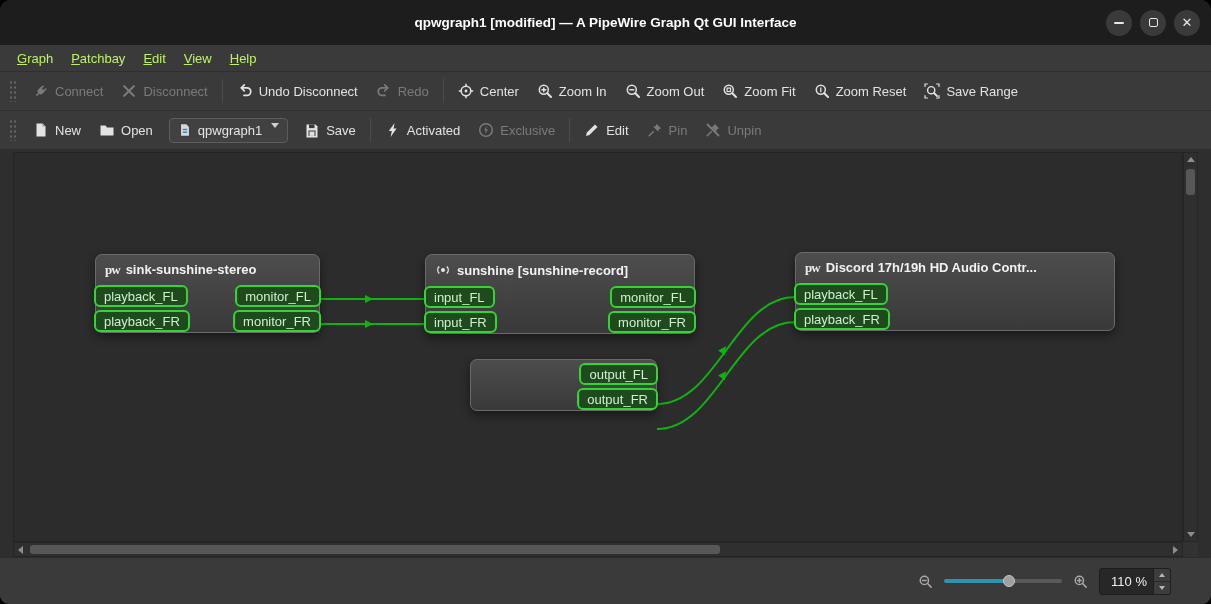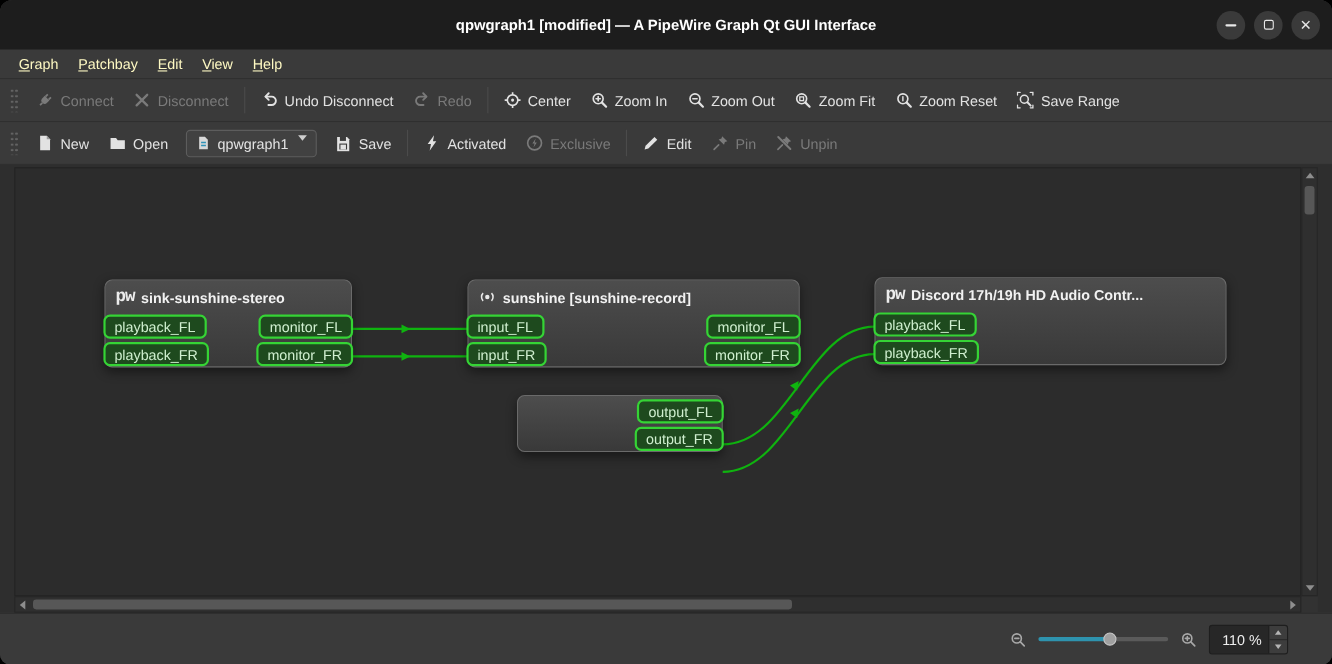--- a/index.html
+++ b/index.html
@@ -15,21 +15,21 @@
   .titlebar-title { font-weight:bold; font-size:13.5px; color:#ffffff; }
   .win-controls { position:absolute; right:11px; top:0; bottom:0; display:flex; align-items:center; gap:8px; }
   .win-btn { width:26px; height:26px; border-radius:50%; background:#3a3a3a; color:#e8e8e8;
              display:flex; align-items:center; justify-content:center; font-size:13px; }
   .glyph-min { display:block; width:10px; height:2px; background:#e8e8e8; border-radius:1px; }
   .glyph-max { display:block; width:9px; height:9px; border:1.5px solid #e8e8e8; border-radius:2px; }
 
   
   .menubar { height:27px; flex:0 0 27px; background:#3a3a3a; display:flex; align-items:center;
              padding-left:8px; border-bottom:1px solid #2f2f2f; }
-  .menu-item { display:inline-block; padding:4px 9px; color:#fef9c3; }
+  .menu-item { display:inline-block; padding:4px 9px; color:#bef264; }
   .menu-item::first-letter { text-decoration:underline; }
 
   
   .toolbar { height:39px; flex:0 0 39px; background:#3a3a3a; display:flex; align-items:center;
              padding:0 4px; border-bottom:1px solid #2f2f2f; }
   .tb-grip { width:8px; height:22px; margin:0 7px 0 5px;
              background-image:radial-gradient(circle, #636363 1px, transparent 1.3px);
              background-size:4px 5px; }
   .tb-btn { display:flex; align-items:center; gap:6px; padding:6px 9px; border-radius:4px; color:#e2e2e2; white-space:nowrap;text-align:right; }
   .tb-btn.disabled { color:#7a7a7a; }
@@ -59,21 +59,21 @@
   .tri-down { width:0;height:0;border-left:4px solid transparent;border-right:4px solid transparent;border-top:5px solid #8e8e8e; }
   .tri-left { width:0;height:0;border-top:4px solid transparent;border-bottom:4px solid transparent;border-right:5px solid #8e8e8e; }
   .tri-right{ width:0;height:0;border-top:4px solid transparent;border-bottom:4px solid transparent;border-left:5px solid #8e8e8e; }
 
   
   .node { position:absolute; border:1px solid #6a6a6a; border-radius:7px;
           background:linear-gradient(180deg,#4d4d4d,#393939);
           box-shadow:0 4px 10px rgba(0,0,0,.45); }
   .node-title { display:flex; align-items:center; gap:6px; padding:7px 10px 5px 9px;
                 font-weight:bold; color:#f2f2f2; white-space:nowrap; overflow:hidden; }
-  .pw-glyph { font-family:Liberation Mono, monospace; font-weight:bold; font-size:16px;
+  .pw-glyph { font-family:Liberation Serif, serif; font-weight:bold; font-size:13px;
               letter-spacing:-1px; color:#ededed; line-height:1; }
   .port-row { display:flex; justify-content:space-between; align-items:center; margin-top:3px;gap:40px; }
   .port-row.right { justify-content:flex-end;margin-left:21px; }
   .port { display:inline-flex; align-items:center; height:22px; padding:0 8px; line-height:1;
           border:2px solid #35d435; border-radius:6px; background:#1e4a1e; color:#cfefcf; white-space:nowrap; }
   .port.in  { margin-left:-2px; }
   .port.out { margin-right:-2px; }
 
   
   .statusbar { height:47px; flex:0 0 47px; background:#3a3a3a; border-top:1px solid #2c2c2c;
@@ -361,21 +361,21 @@
         <div class="port-row">
           <span class="port in">playback_FL</span>
           <span class="port out">monitor_FL</span>
         </div>
         <div class="port-row">
           <span class="port in">playback_FR</span>
           <span class="port out">monitor_FR</span>
         </div>
       </div>
 
-      <div class="node" style="left:411px; top:101px; width:302px;">
+      <div class="node" style="left:411px; top:101px; width:270px;">
         <div class="node-title">
           <span class="icon">
             <svg width="16" height="16" viewBox="0 0 16 16">
               <circle cx="8" cy="8" r="2" fill="#e8e8e8"></circle>
               <path d="M4.2 4.5a5 5 0 0 0 0 7M11.8 4.5a5 5 0 0 1 0 7" stroke="#e8e8e8" stroke-width="1.4" fill="none"></path>
             </svg>
             </span>
           <span>sunshine [sunshine-record]</span>
         </div>
         <div class="port-row">

